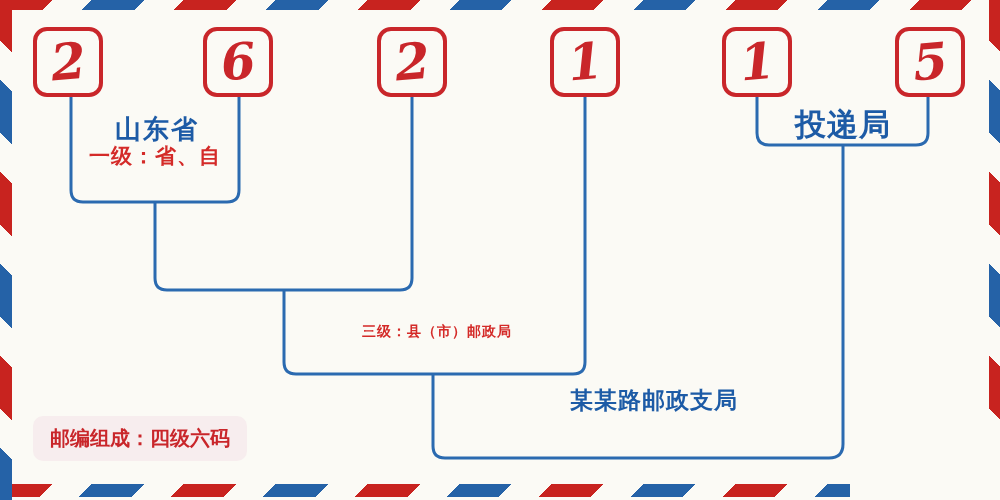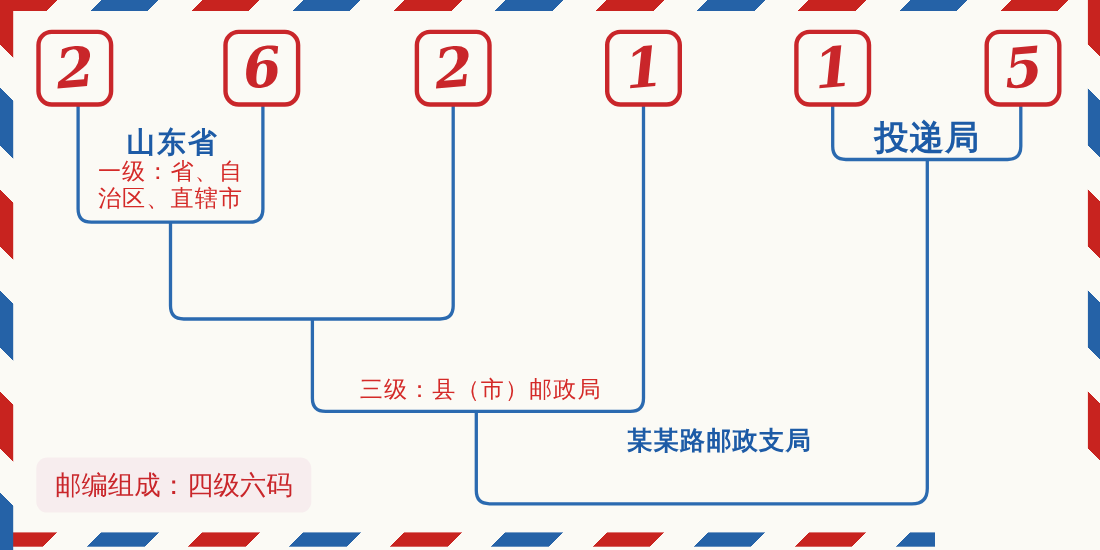--- a/index.html
+++ b/index.html
@@ -30,33 +30,33 @@
   .digit-box{position:absolute;top:27px;width:70px;height:70px;box-sizing:border-box;
     border:4px solid var(--red);border-radius:14px;background:var(--background);z-index:3;
     display:flex;align-items:center;justify-content:center;}
   .digit{font-family:"DejaVu Serif","Liberation Serif",serif;font-style:italic;font-weight:700;
     font-size:50px;line-height:1;color:var(--red);transform:rotate(-5deg);}
   .d1{left:33px;} .d2{left:203px;} .d3{left:377px;} .d4{left:550px;} .d5{left:722px;} .d6{left:895px;}
 
   
   .label{position:absolute;z-index:4;white-space:nowrap;text-align:center;transform:translateX(-50%);}
   .blue-name{color:var(--blue-text);font-weight:700;}
-  .red-desc{color:var(--red-text);font-weight:400;}
+  .red-desc{color:var(--red-text);font-weight:700;}
   .lbl-province{left:157px;top:112px;font-size:26px;letter-spacing:2px;}
   .lbl-level1{left:155px;top:144px;font-size:21px;line-height:24px;letter-spacing:1px;}
   .lbl-level2{left:286px;top:256px;font-size:21px;letter-spacing:1px;}
   .lbl-city{left:416px;top:307px;font-size:25px;letter-spacing:2px;}
-  .lbl-level3{left:437px;top:340px;font-size:21px;letter-spacing:1px;}
+  .lbl-level3{left:437px;top:323px;font-size:14px;letter-spacing:1px;}
   .lbl-branch{left:643px;top:385px;font-size:23px;letter-spacing:1px;margin-left:11px;}
   .lbl-level4{left:648px;top:421px;font-size:21px;letter-spacing:1px;}
   .lbl-delivery{left:843px;top:104px;font-size:31px;letter-spacing:1px;}
 
   .note-box{position:absolute;left:33px;top:416px;z-index:4;background:var(--note-background);
     border-radius:10px;padding:9px 17px;}
-  .note-text{color:var(--red);font-weight:400;font-size:24px;white-space:nowrap;
+  .note-text{color:var(--red);font-weight:700;font-size:20px;white-space:nowrap;
     font-family:"DejaVu Serif","Liberation Serif",serif;}
 </style>
 </head>
 <body>
 
 <div class="canvas">
 
   <div class="band band-top"></div>
   <div class="band band-bottom"></div>
   <div class="band band-left"></div>
@@ -86,21 +86,20 @@
   <div class="digit-box d5">
     <span class="digit">1</span>
   </div>
   <div class="digit-box d6">
     <span class="digit">5</span>
   </div>
 
   <div class="label blue-name lbl-province">山东省</div>
   <div class="label red-desc lbl-level1">
     <div>一级：省、自</div>
-    <div>治区、直辖市</div>
   </div>
 
 
   <div class="label red-desc lbl-level3">三级：县（市）邮政局</div>
 
   <div class="label blue-name lbl-branch">某某路邮政支局</div>
 
   <div class="label blue-name lbl-delivery">投递局</div>
 
   <div class="note-box">

